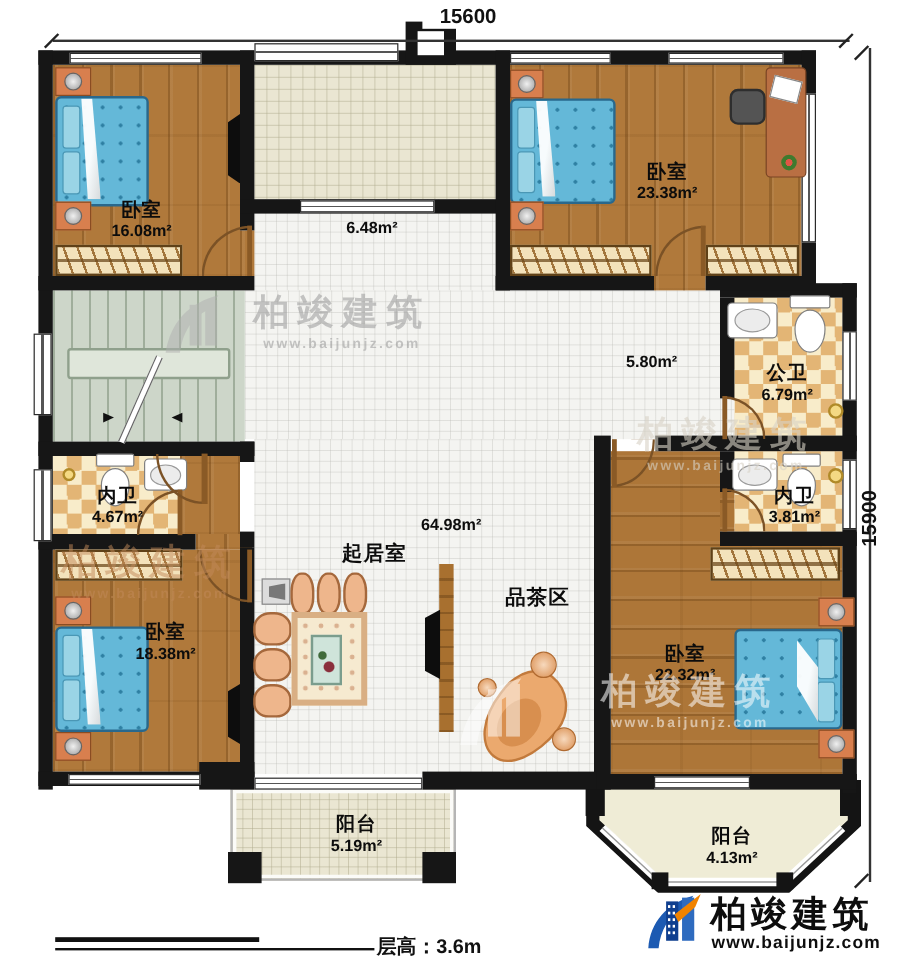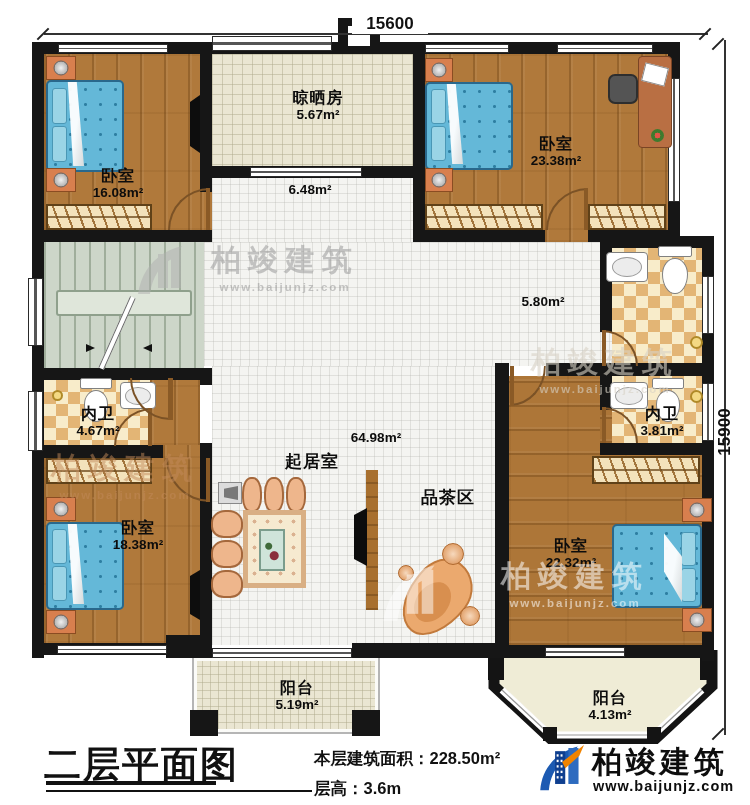--- a/index.html
+++ b/index.html
@@ -261,42 +261,42 @@
   <div class="leaf" style="left:206px;top:458px;width:4px;height:44px"></div>
   <div class="arc br" style="left:510px;top:366px;width:36px;height:40px"></div>
   <div class="leaf" style="left:510px;top:366px;width:4px;height:40px"></div>
   <div class="arc bl" style="left:130px;top:378px;width:40px;height:42px"></div>
   <div class="leaf" style="left:168px;top:378px;width:5px;height:42px"></div>
 
   <div class="rlabel" style="left:68px;top:166px;width:100px">
     <span class="nm">卧室</span>
     <span class="ar">16.08m²</span>
   </div>
-  <div class="rlabel" style="left:266px;top:88px;width:104px">
-    <span class="nm">晾晒房</span>
-    <span class="ar">5.67m²</span>
-  </div>
   <div class="rlabel" style="left:504px;top:134px;width:104px">
     <span class="nm">卧室</span>
     <span class="ar">23.38m²</span>
   </div>
   <div class="rlabel" style="left:270px;top:182px;width:80px">
     <span class="ar">6.48m²</span>
   </div>
   <div class="rlabel" style="left:503px;top:294px;width:80px">
     <span class="ar">5.80m²</span>
   </div>
   <div class="rlabel" style="left:336px;top:430px;width:80px">
     <span class="ar">64.98m²</span>
   </div>
   <div class="rlabel big" style="left:268px;top:452px;width:88px">
     <span class="nm">起居室</span>
   </div>
   <div class="rlabel big" style="left:404px;top:488px;width:88px">
     <span class="nm">品茶区</span>
+  </div>
+  <div class="rlabel" style="left:610px;top:302px;width:92px">
+    <span class="nm">公卫</span>
+    <span class="ar">6.79m²</span>
   </div>
   <div class="rlabel" style="left:618px;top:404px;width:88px">
     <span class="nm">内卫</span>
     <span class="ar">3.81m²</span>
   </div>
   <div class="rlabel" style="left:52px;top:404px;width:92px">
     <span class="nm">内卫</span>
     <span class="ar">4.67m²</span>
   </div>
   <div class="rlabel" style="left:90px;top:518px;width:96px">
@@ -339,30 +339,28 @@
   </svg>
   <svg class="wmglyph" style="left:372px;top:556px;color:#ffffff;opacity:.5" width="74" height="74" viewBox="0 0 64 64" fill="currentColor">
     <path d="M10 56 C14 30 30 14 54 8 L46 20 C32 26 24 40 22 56 Z"></path>
       <rect x="30" y="16" width="10" height="34"></rect>
       <rect x="43" y="12" width="10" height="38"></rect>
   </svg>
 
   <div class="dimline" style="left:44px;top:33px;width:664px;height:2px"></div>
   <div class="tick" style="left:42px;top:26px"></div>
   <div class="tick" style="left:704px;top:26px"></div>
-  <div class="dimlabel" style="left:352px;top:14px;width:76px">15600</div>
+  <div class="dimlabel" style="left:352px;top:4px;width:76px">15600</div>
   <div class="dimline" style="left:724px;top:40px;width:2px;height:695px"></div>
   <div class="tick" style="left:717px;top:36px"></div>
   <div class="tick" style="left:717px;top:726px"></div>
   <div class="dimlabel rot" style="left:690px;top:422px;width:70px;height:20px">15900</div>
 
-  <div class="title-main" style="left:44px;top:740px">二层平面图</div>
   <div class="uline" style="left:46px;top:781px;width:170px;height:4px"></div>
   <div class="uline" style="left:46px;top:790px;width:266px;height:2px"></div>
-  <div class="title-meta" style="left:314px;top:748px">本层建筑面积：228.50m²</div>
   <div class="title-meta" style="left:314px;top:778px">层高：3.6m</div>
 
   <svg style="position:absolute;left:534px;top:736px" width="50" height="60" viewBox="0 0 64 70">
     <path d="M8 66 C10 38 28 18 56 10 L46 24 C30 31 21 46 19 66 Z" fill="#1c5ab2"></path>
     <rect x="27" y="16" width="13" height="42" fill="#0f3f8f"></rect>
     <g fill="#ffffff">
       <rect x="29" y="20" width="2.5" height="3"></rect>
         <rect x="34" y="20" width="2.5" height="3"></rect>
       <rect x="29" y="27" width="2.5" height="3"></rect>
         <rect x="34" y="27" width="2.5" height="3"></rect>

